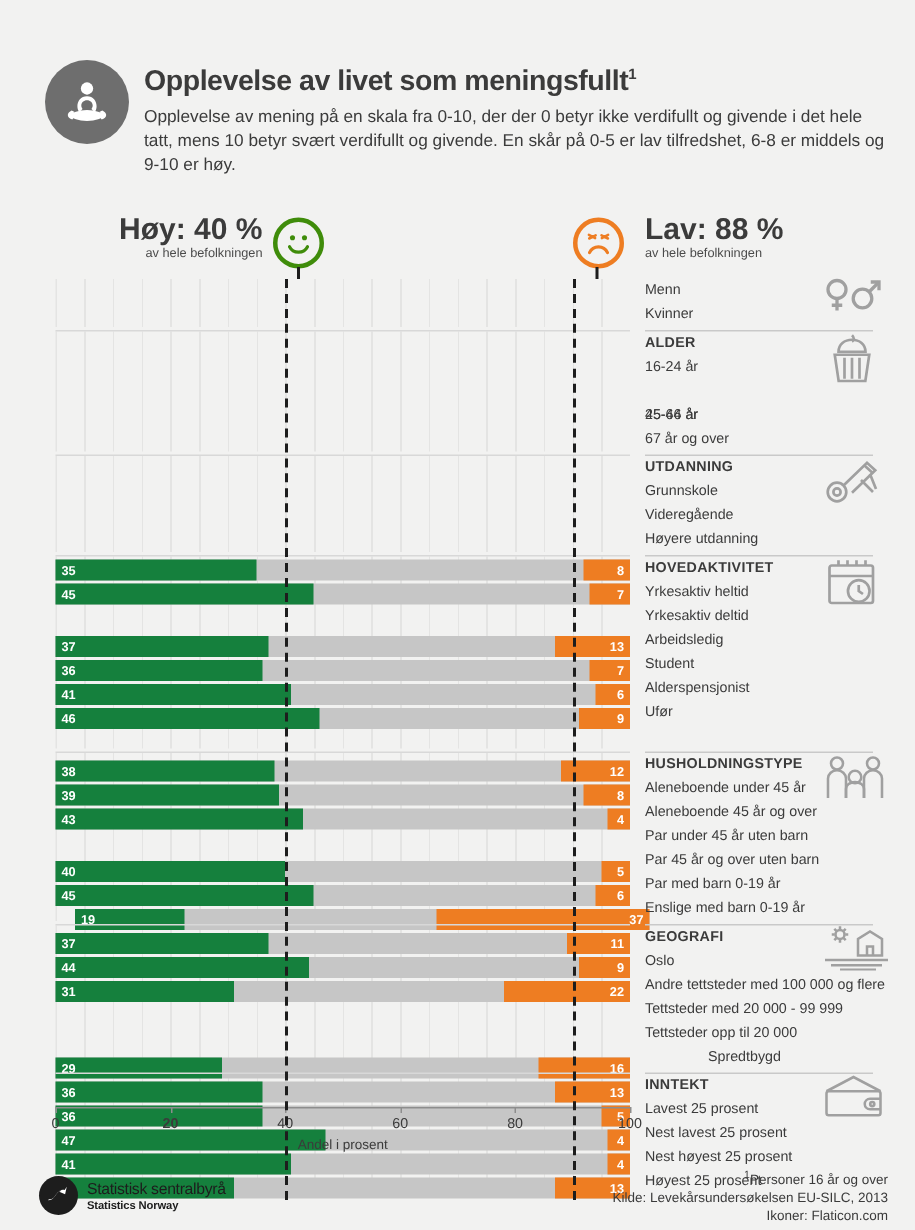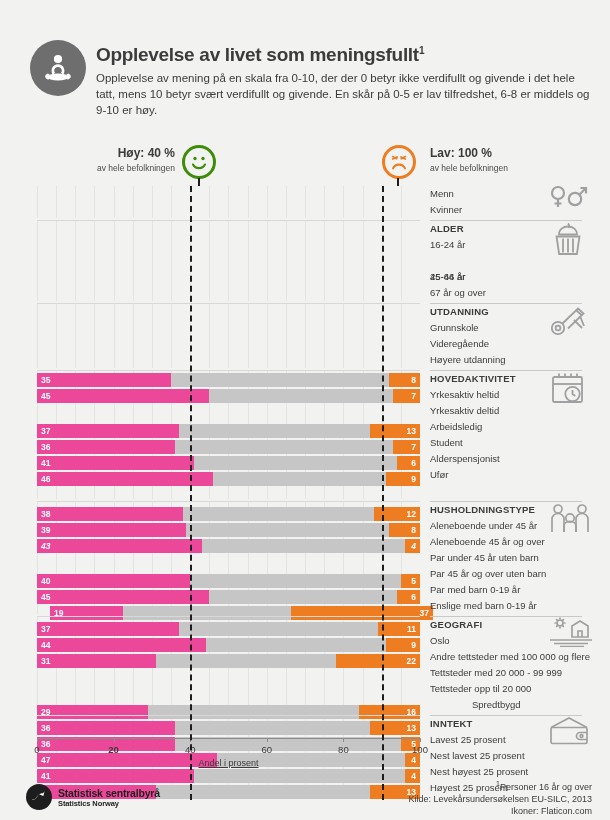--- a/index.html
+++ b/index.html
@@ -27,21 +27,21 @@
   }
   .hdr-title sup { font-size: 10px; vertical-align: super; }
   .hdr-desc {
     position: absolute; left: 96px; top: 70px; width: 500px;
     font-size: 11.5px; line-height: 16px; color: #3b3b3b;
   }
 
   
   .legend-hi { position: absolute; left: 75px; top: 144px; width: 100px; text-align: right; }
   .legend-lo { position: absolute; left: 430px; top: 144px; width: 150px; text-align: left; }
-  .legend-hi .big, .legend-lo .big { font-size: 12px; font-weight: bold; color: #3b3b3b; line-height: 19px; }
+  .legend-hi .big, .legend-lo .big { font-size: 20px; font-weight: bold; color: #3b3b3b; line-height: 19px; }
   .legend-hi .sml, .legend-lo .sml { font-size: 8.5px; color: #4a4a4a; line-height: 11px; }
   .face {
     position: absolute; width: 34px; height: 34px; border-radius: 50%;
     border: 3px solid #3f8c0a; background: #f2f2f1;
   }
   .face.hi { left: 182px; top: 145px; }
   .face.lo { left: 382px; top: 145px; border-color: #ee7d22; }
 
   
   .plot { position: absolute; left: 0; top: 186px; width: 610px; height: 552px; }
@@ -51,21 +51,21 @@
       repeating-linear-gradient(to right, #e4e4e3 0 1px, transparent 1px 19.15px);
     background-color: #f2f2f1;
   }
   .row { position: absolute; left: 0; width: 610px; height: 16px; }
   .track {
     position: absolute; left: 37px; top: 1px; width: 383px; height: 14px;
     background: #c6c6c6;
   }
   .bar-green {
     position: absolute; left: 0; top: 0; height: 14px;
-    background: #ec4899; color: #fff;
+    background: #15803d; color: #fff;
     font-size: 8.5px; line-height: 14px; padding-left: 4px;
     font-weight: bold; text-align: left;
   }
   .bar-orange {
     position: absolute; right: 0; top: 0; height: 14px;
     background: #ee7d22; color: #fff;
     font-size: 8.5px; line-height: 14px; padding-right: 4px;
     font-weight: bold; text-align: right;
   }
   .row-label {
@@ -82,30 +82,30 @@
   }
   .dash-legend { position: absolute; width: 0; border-left: 2px dashed #1d1d1d; top: 178px; height: 10px; }
 
   
   .ico { position: absolute; left: 548px; width: 46px; opacity: .95; }
 
   
   .axis-line { position: absolute; left: 37px; top: 738px; width: 383px; height: 1px; background: #8d8d8d; }
   .tick { position: absolute; top: 738px; width: 1px; height: 4px; background: #8d8d8d; }
   .tick-lbl { position: absolute; top: 744px; font-size: 9.5px; color: #3b3b3b; transform: translateX(-50%); }
-  .axis-title { position: absolute; top: 758px; left: 37px; width: 383px; text-align: center; font-size: 9px; color: #3b3b3b; text-decoration: underline; }
+  .axis-title { position: absolute; top: 758px; left: 37px; width: 383px; text-align: center; font-size: 9px; color: #3b3b3b; }
 
   
   .logo-dot {
     position: absolute; left: 26px; top: 784px; width: 26px; height: 26px;
     border-radius: 50%; background: #1d1d1d;
     display: flex; align-items: center; justify-content: center;
   }
   .logo-txt { position: absolute; left: 58px; top: 787px; }
-  .logo-txt .l1 { font-size: 10.5px; font-weight: bold; color: #1d1d1d; line-height: 12px; letter-spacing: -0.2px; }
+  .logo-txt .l1 { font-size: 10.5px; font-weight: normal; color: #1d1d1d; line-height: 12px; letter-spacing: -0.2px; }
   .logo-txt .l2 { font-size: 7.5px; font-weight: bold; color: #1d1d1d; line-height: 10px; letter-spacing: -0.1px; }
   .foot-notes { position: absolute; right: 18px; top: 778px; text-align: right; font-size: 9px; line-height: 12px; color: #3b3b3b; }
   .foot-notes sup { font-size: 7px; }
 </style>
 </head>
 <body>
 
 <div class="header">
   <div class="hdr-badge">
     <svg width="34" height="34" viewBox="0 0 34 34" aria-hidden="true">
@@ -134,21 +134,21 @@
   </div>
 
   <div class="face lo">
     <svg width="28" height="28" viewBox="0 0 28 28" aria-hidden="true">
       <path d="M7.6 8.6l4.2 2.1M12.1 8.9l-4.3 2.1" stroke="#ee7d22" stroke-width="1.7" stroke-linecap="round"></path>
       <path d="M16 8.9l4.3 2.1M20.4 8.6l-4.2 2.1" stroke="#ee7d22" stroke-width="1.7" stroke-linecap="round"></path>
       <path d="M8 20.4c1.2-2.5 3.3-3.8 6-3.8s4.8 1.3 6 3.8" stroke="#ee7d22" stroke-width="2.1" fill="none" stroke-linecap="round"></path>
     </svg>
   </div>
   <div class="legend-lo">
-    <div class="big">Lav: 100 %</div>
+    <div class="big">Lav: 88 %</div>
     <div class="sml">av hele befolkningen</div>
   </div>
 
   <div class="dash-legend" style="left:198px"></div>
   <div class="dash-legend" style="left:397px"></div>
 </div>
 
 <div class="plot" id="plot">
     <div class="grid-band" style="top: 530px; height: 80px;"></div>
     <div class="grid-band" style="top: 431px; height: 96px;"></div>
@@ -198,21 +198,21 @@
         <div class="bar-green" style="width: 145.54px;">38</div>
         <div class="bar-orange" style="width: 45.96px;">12</div>
       </div>
     </div>
     <div class="row" style="top: 336px;">
       <div class="track">
         <div class="bar-green" style="width: 149.37px;">39</div>
         <div class="bar-orange" style="width: 30.64px;">8</div>
       </div>
     </div>
-    <div class="row" style="top: 352px; font-style: italic;">
+    <div class="row" style="top: 352px;">
       <div class="track">
         <div class="bar-green" style="width: 164.69px;">43</div>
         <div class="bar-orange" style="width: 15.32px;">4</div>
       </div>
     </div>
     <div class="row" style="top: 387px;">
       <div class="track">
         <div class="bar-green" style="width: 153.2px;">40</div>
         <div class="bar-orange" style="width: 19.15px;">5</div>
       </div>

